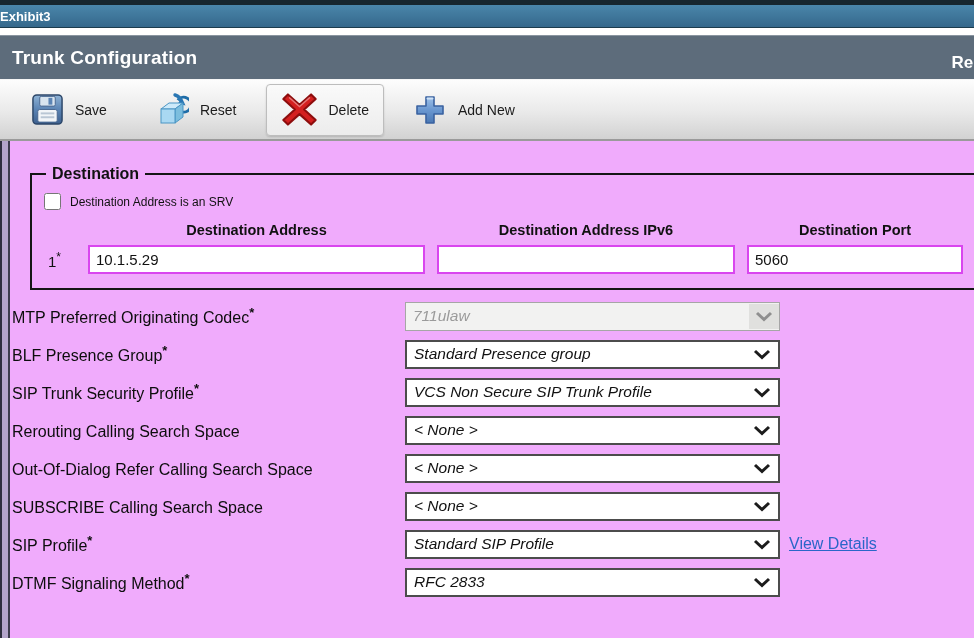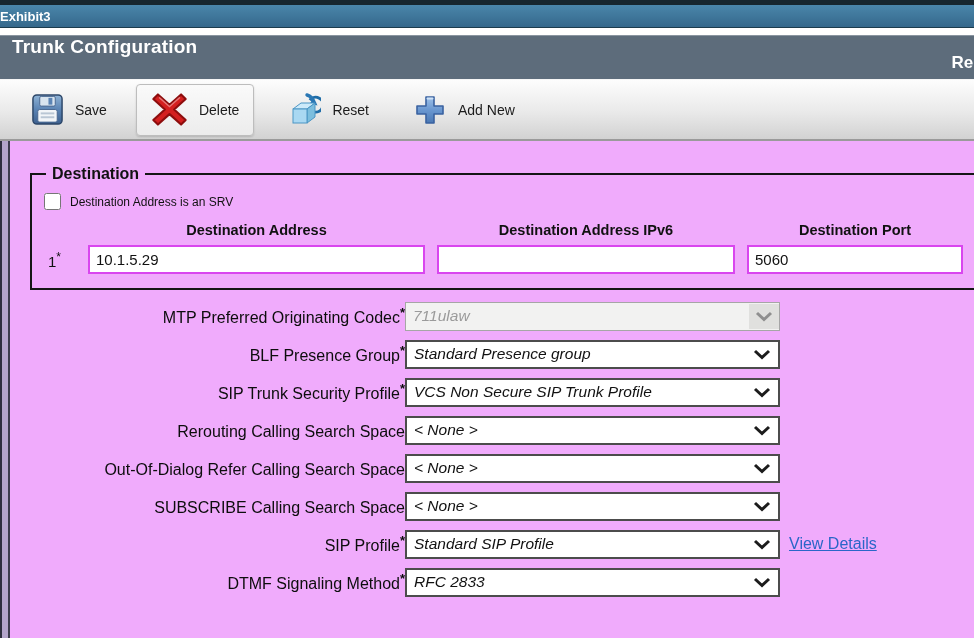--- a/index.html
+++ b/index.html
@@ -10,21 +10,21 @@
   
   .top-strip { height:5px; background:#17262e; }
   .titlebar { height:23px; background:linear-gradient(#4a86aa,#35688c);
               border-bottom:1px solid #1c3c4e; display:flex; align-items:center;
               }
   .titlebar-text { color:#fff; font-size:13px; font-weight:bold; }
   .titlebar-gap { height:7px; background:#fff; }
 
   
   .pageheader { position:relative; height:44px; background:#5d6c7b;
-                border-top:1px solid #8a95a0; display:flex; }
+                border-top:1px solid #8a95a0; display:flex; align-items:center; }
   .pageheader-title { color:#fff; font-size:19px; font-weight:bold; padding-left:12px;
                       letter-spacing:0.2px; }
   .related-links { position:absolute; right:-4px; bottom:6px; color:#fff;
                    font-size:17px; font-weight:bold; white-space:nowrap; }
 
   
   .toolbar { height:62px; background:linear-gradient(#fdfdfd,#e9e9e9 55%,#d2d2d2);
              border-top:1px solid #f5f5f5; border-bottom:2px solid #9a9a9a;
              display:flex; align-items:center; padding-left:16px; }
   .tbtn { display:flex; align-items:center; gap:11px; height:52px; padding:0 14px;
@@ -53,21 +53,21 @@
                grid-template-columns:46px 337px 12px 298px 12px 216px;
                grid-template-rows:24px 34px; align-items:center; }
   .col-head { font-size:14.5px; font-weight:bold; color:#111; text-align:center; }
   .row-index { font-size:15px; color:#111; padding-left:6px; align-self:start; margin-top:8px; }
   .row-index sup { font-size:12px; }
   .dest-grid input[type=text] { height:29px; width:100%; border:2px solid #d946ef;
                background:#fff; font-size:15px; padding:0 6px; color:#111;
                font-family:"Liberation Sans", sans-serif; }
 
   
-  .form-area { margin:7px 4px 0 12px;text-align:right; }
+  .form-area { margin:7px 4px 0 12px; }
   .form-row { display:flex; align-items:center; height:38px; }
   .form-label { width:393px; flex:0 0 393px; font-size:16px; color:#0d0d0d; }
   .form-label sup { font-size:13px; font-weight:bold; }
   .dropdown { width:375px; height:29px; border:2px solid #4c4c4c; background:#fff;
               display:flex; align-items:center; justify-content:space-between;
               padding:0 7px; font-size:15.5px; color:#111; cursor:pointer;font-style:italic; }
   .dropdown .chev { color:#1c1c1c; display:flex; align-items:center; }
   .dropdown.disabled { border:1px solid #a6a6a6; background:#f2f2f1; color:#9b9b9b;
                        cursor:default; }
   .dropdown.disabled .chev { color:#8f8f8f; background:#e0e0de; margin:-0px -7px 0 0;
@@ -108,42 +108,42 @@
           <rect x="9" y="3.5" width="16" height="10" rx="1.5" fill="#d8e4ef" stroke="#49678f" stroke-width="1"></rect>
           <rect x="18" y="5" width="4" height="7" fill="#5b84b4"></rect>
           <rect x="7" y="17" width="20" height="13" rx="2" fill="#f2f5f8" stroke="#49678f" stroke-width="1"></rect>
           <rect x="10" y="20" width="14" height="2" fill="#b9c6d4"></rect>
           <rect x="10" y="24" width="14" height="2" fill="#b9c6d4"></rect>
         </svg>
       </span>
       <span>Save</span>
     </div>
 
-    <div class="tbtn raised" style="margin-left:14px;">
-      <span>
-        <svg width="37" height="37" viewBox="0 0 32 32">
-          <path d="M6 3 L16 12 L26 3 L30 7 L20 16 L30 25 L26 29 L16 20 L6 29 L2 25 L12 16 L2 7 Z" fill="#d41f1f" stroke="#8d0d0d" stroke-width="1.8" stroke-linejoin="round"></path>
-          <path d="M7 5.5 L16 13.5 L25 5.5" fill="none" stroke="#f08a8a" stroke-width="1.2" opacity="0.8"></path>
-        </svg>
-      </span>
-      <span>Delete</span>
-    </div>
-
     <div class="tbtn" style="margin-left:16px;">
       <span>
         <svg width="36" height="36" viewBox="0 0 36 36">
           <path d="M27 14 A 9.5 9.5 0 1 0 13 22" fill="none" stroke="#1f6da8" stroke-width="3.6" transform="rotate(100 19 13) translate(3 -9) scale(0.78)"></path>
           <path d="M22 3 a8 8 0 0 1 6 7" fill="none" stroke="#2a77b4" stroke-width="3.4" stroke-linecap="round"></path>
           <polygon points="29.5,7 24.5,11.5 32.5,13.5" fill="#2a77b4"></polygon>
           <polygon points="8,17 16,11 30,11 22,17" fill="#cdeafa" stroke="#4b95c4" stroke-width="1"></polygon>
           <polygon points="22,17 30,11 30,25 22,31" fill="#7cbede" stroke="#4b95c4" stroke-width="1"></polygon>
           <rect x="8" y="17" width="14" height="14" fill="#a9d8f2" stroke="#4b95c4" stroke-width="1"></rect>
         </svg>
       </span>
       <span>Reset</span>
+    </div>
+
+    <div class="tbtn raised" style="margin-left:14px;">
+      <span>
+        <svg width="37" height="37" viewBox="0 0 32 32">
+          <path d="M6 3 L16 12 L26 3 L30 7 L20 16 L30 25 L26 29 L16 20 L6 29 L2 25 L12 16 L2 7 Z" fill="#d41f1f" stroke="#8d0d0d" stroke-width="1.8" stroke-linejoin="round"></path>
+          <path d="M7 5.5 L16 13.5 L25 5.5" fill="none" stroke="#f08a8a" stroke-width="1.2" opacity="0.8"></path>
+        </svg>
+      </span>
+      <span>Delete</span>
     </div>
 
     <div class="tbtn" style="margin-left:14px;">
       <span>
         <svg width="34" height="34" viewBox="0 0 34 34">
           <defs>
             <linearGradient id="plusg" x1="0" y1="0" x2="0" y2="1">
               <stop offset="0" stop-color="#9dc0e8"></stop>
                 <stop offset="0.5" stop-color="#6a97d0"></stop>
                 <stop offset="1" stop-color="#4a78b4"></stop>

